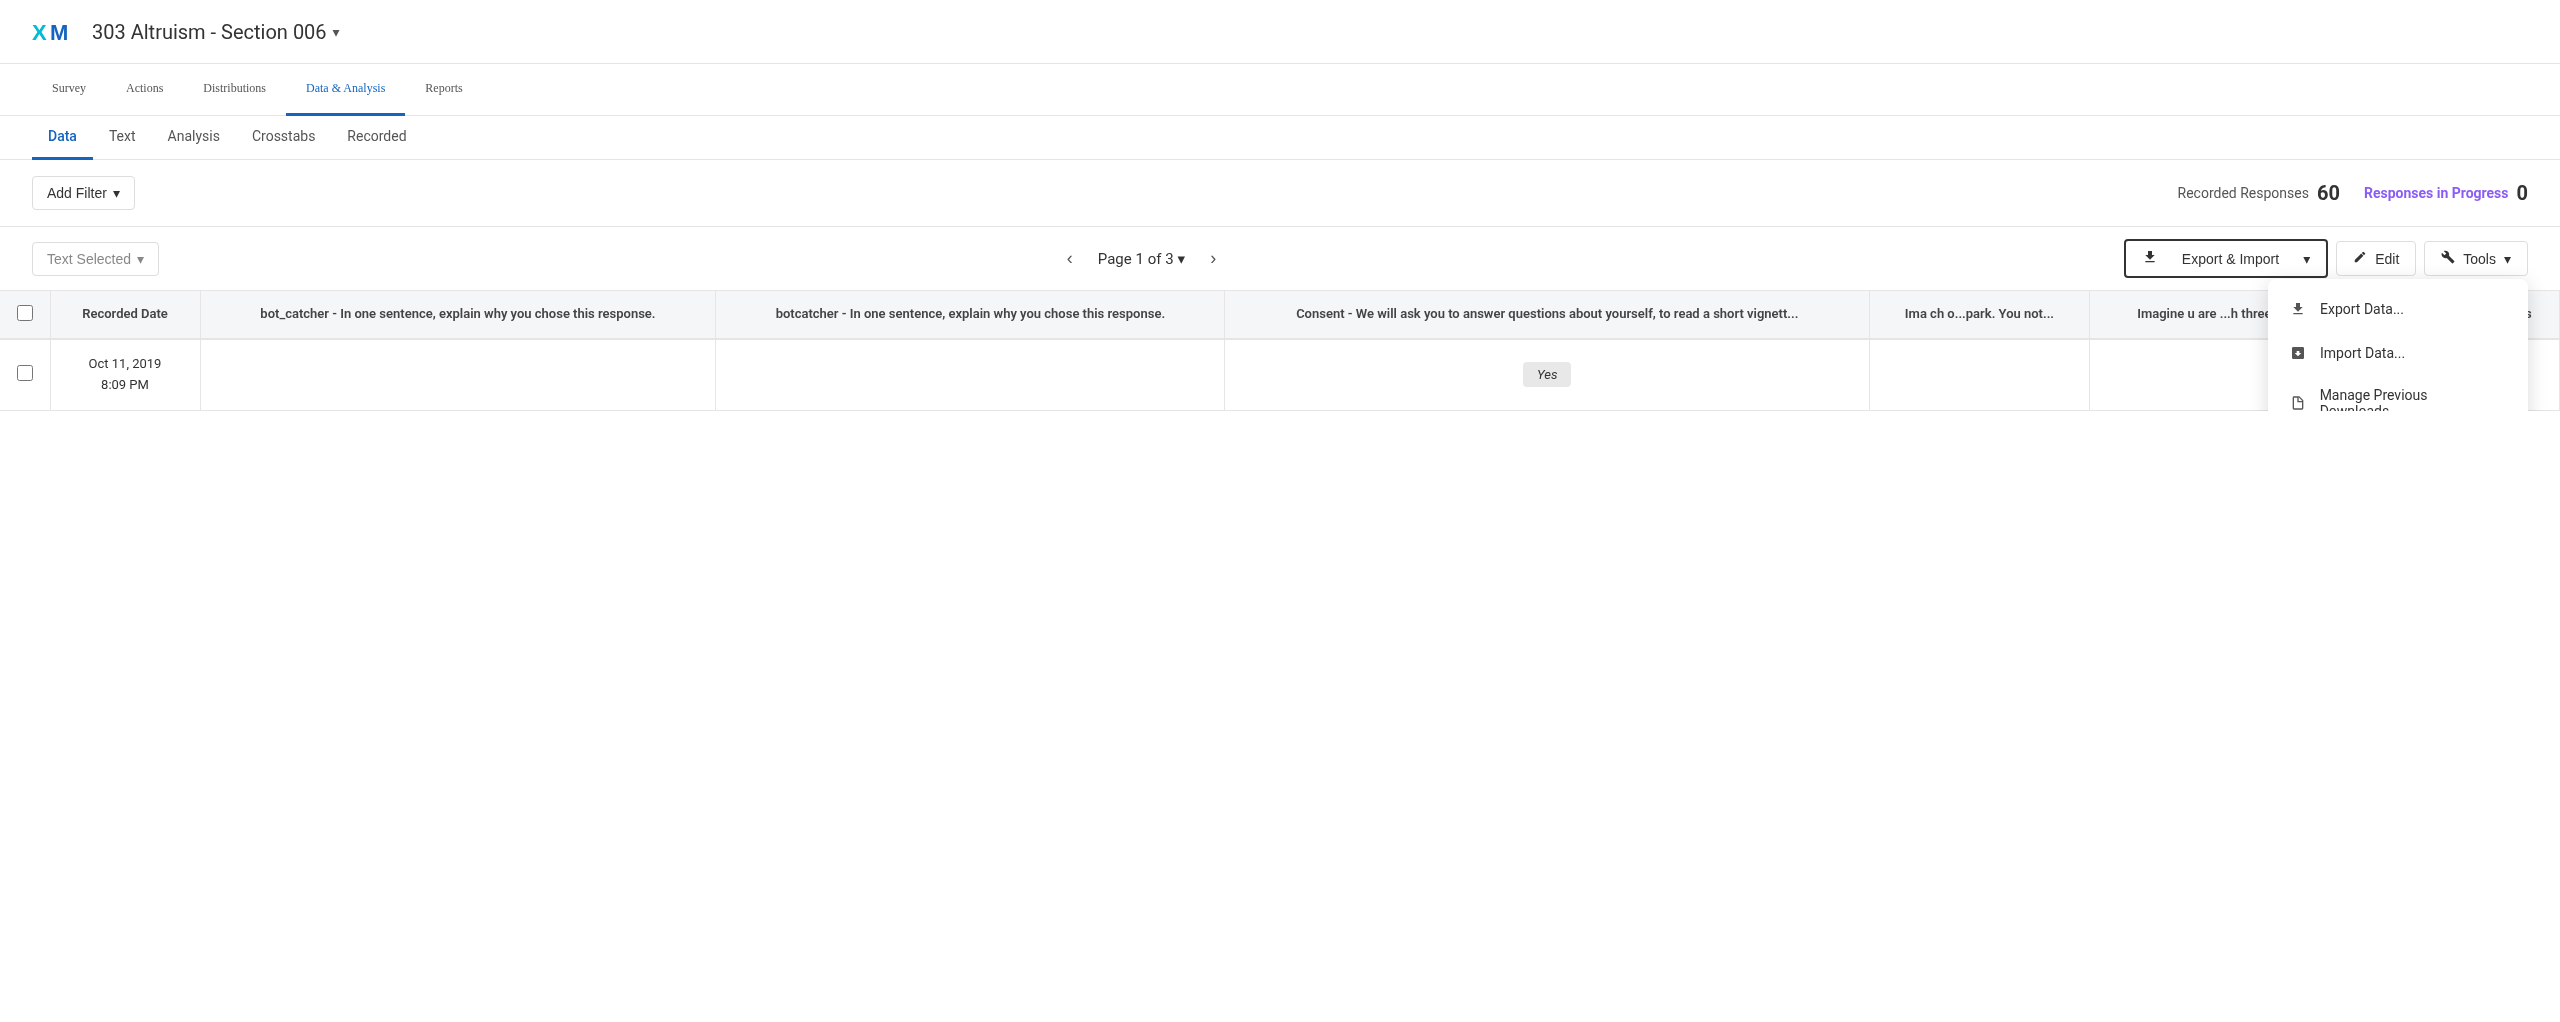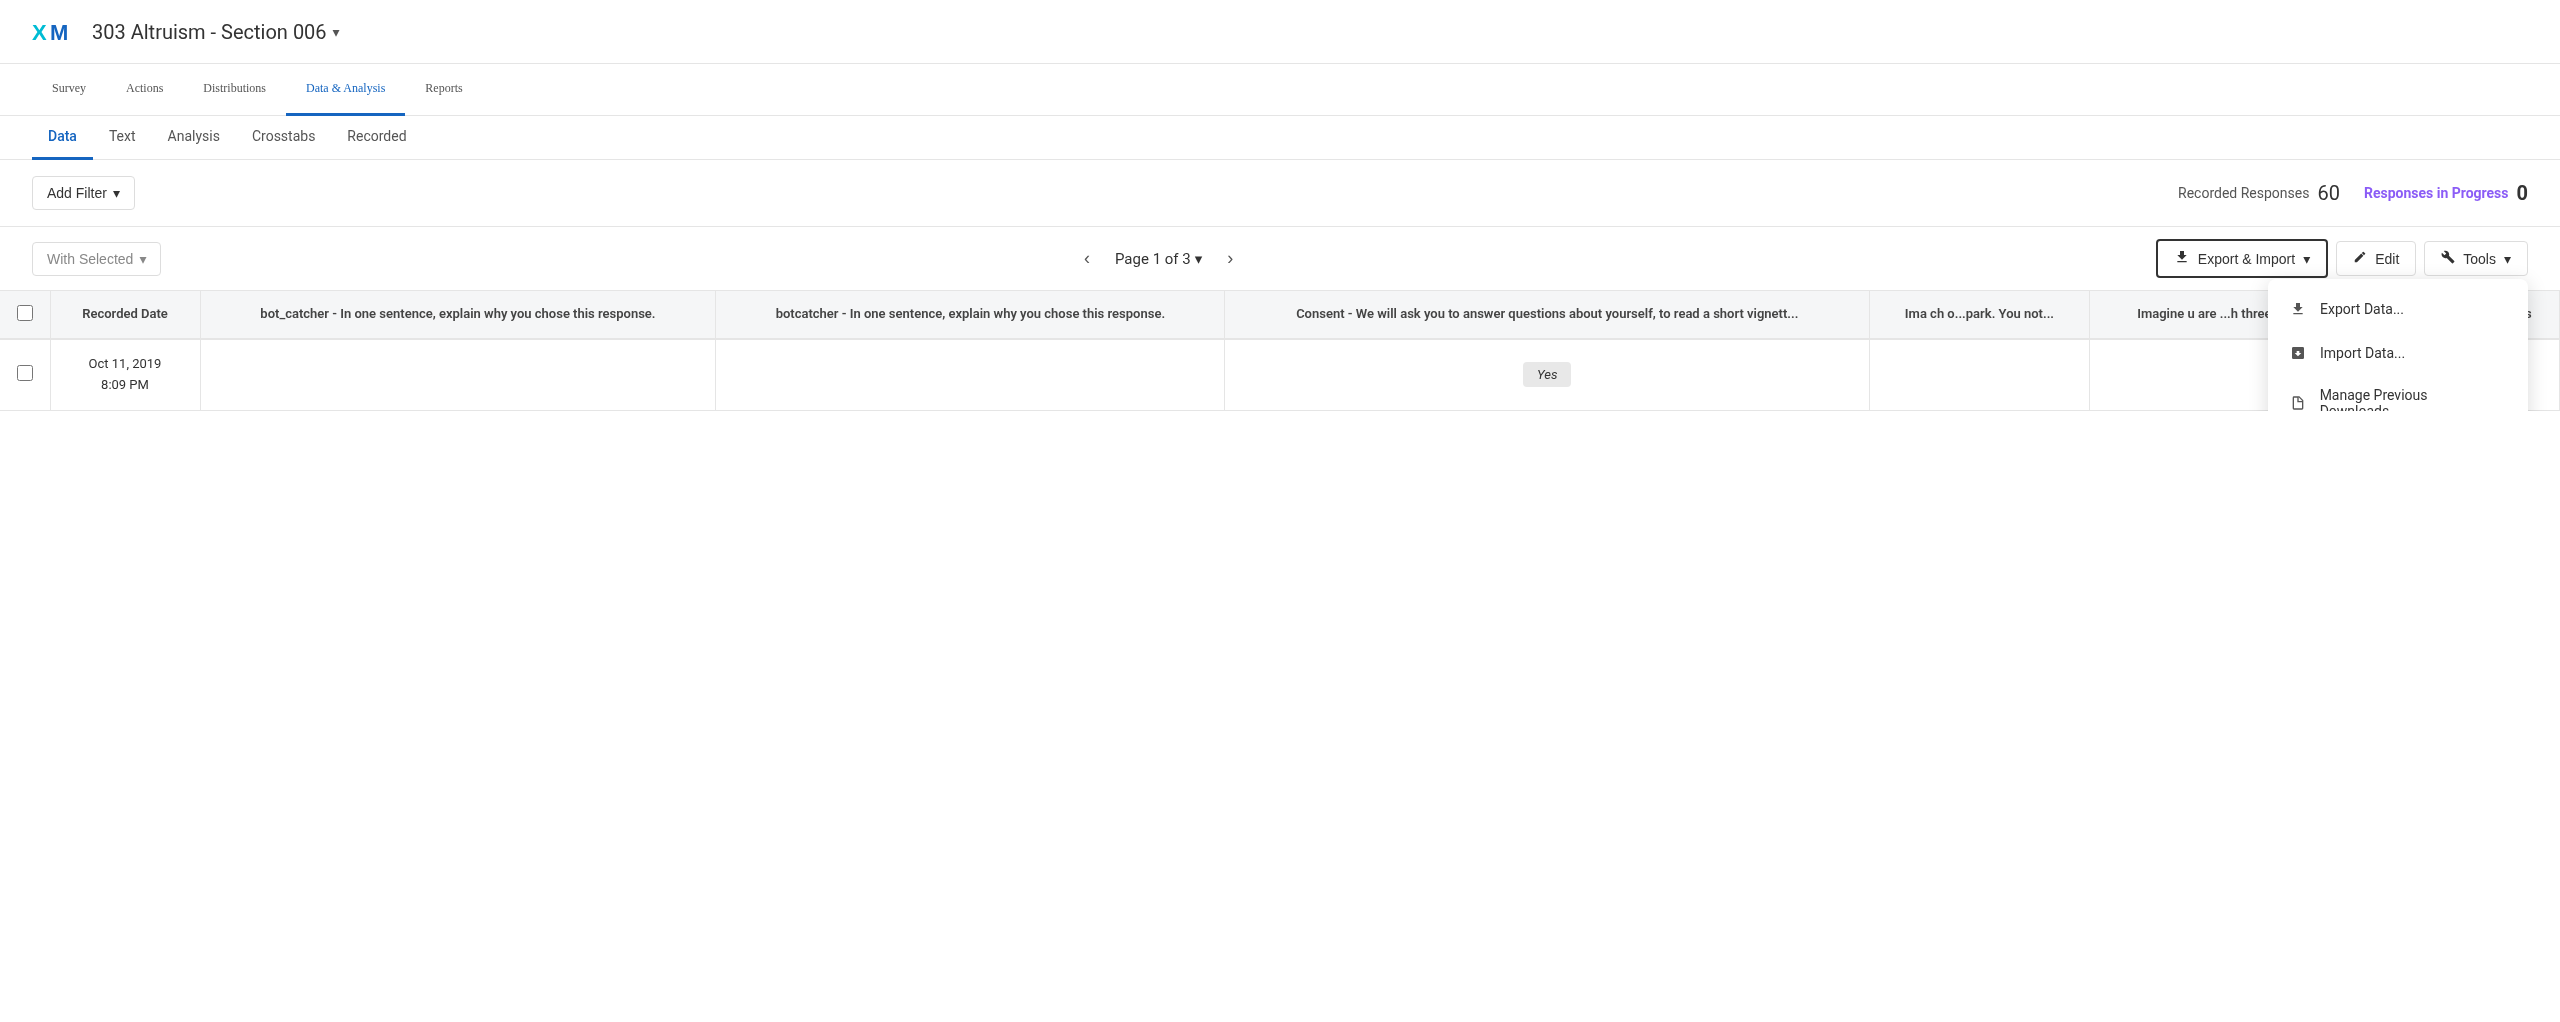--- a/index.html
+++ b/index.html
@@ -53,21 +53,21 @@
       padding: 16px 32px; border-bottom: 1px solid #e5e5e5; background: #fff;
     }
     .filter-left { display: flex; align-items: center; gap: 8px; }
     .add-filter-btn {
       display: flex; align-items: center; gap: 6px; padding: 8px 14px;
       border: 1px solid #ddd; border-radius: 4px; background: #fff;
       cursor: pointer; font-size: 14px; color: #333;
     }
     .filter-right { display: flex; align-items: center; gap: 24px; font-size: 14px; color: #555; }
     .recorded-count { display: flex; align-items: center; gap: 8px; }
-    .count-num { font-size: 20px; font-weight: 400; color: #333; }
+    .count-num { font-size: 20px; font-weight: 700; color: #333; }
     .in-progress { display: flex; align-items: center; gap: 8px; }
     .progress-link { color: #8b5cf6; cursor: pointer; text-decoration: none; font-weight: bold; }
     .progress-num { font-size: 20px; font-weight: 700; color: #333; }
 
     
     .toolbar-row {
       display: flex; align-items: center; justify-content: space-between;
       padding: 12px 32px; border-bottom: 1px solid #e5e5e5; background: #fff; position: relative;
     }
     .with-selected-btn {
@@ -78,21 +78,21 @@
     .toolbar-center { display: flex; align-items: center; gap: 12px; }
     .page-nav-btn {
       width: 32px; height: 32px; border: none; background: none; cursor: pointer;
       display: flex; align-items: center; justify-content: center; color: #555; font-size: 18px;
       border-radius: 4px;
     }
     .page-text { font-weight: 400; font-size: 15px; }
     .page-dropdown { display: flex; align-items: center; gap: 4px; cursor: pointer; font-size: 15px; }
     .toolbar-right { display: flex; align-items: center; gap: 8px; }
     .export-btn {
-      display: flex; align-items: center; gap: 8px; padding: 8px 16px;
+      display: flex; align-items: center; gap: 24px; padding: 8px 16px;
       border: 2px solid #333; border-radius: 4px; background: #fff;
       cursor: pointer; font-size: 14px; color: #333; font-weight: 500;
     }
     .edit-btn {
       display: flex; align-items: center; gap: 8px; padding: 8px 16px;
       border: 1px solid #ddd; border-radius: 4px; background: #fff;
       cursor: pointer; font-size: 14px; color: #333;
     }
     .tools-btn {
       display: flex; align-items: center; gap: 8px; padding: 8px 16px;
@@ -194,21 +194,21 @@
     <div class="in-progress">
       <span class="progress-link">Responses in Progress</span>
       <span class="progress-num">0</span>
     </div>
   </div>
 </div>
 
 <div class="toolbar-row">
   <div>
     <button class="with-selected-btn">
-      <span>With Selected</span>
+      <span>Text Selected</span>
       <span>▾</span>
     </button>
   </div>
 
   <div class="toolbar-center">
     <button class="page-nav-btn">‹</button>
     <div class="page-dropdown">
       <span class="page-text">
         <span>Page</span>
         <span> </span>

